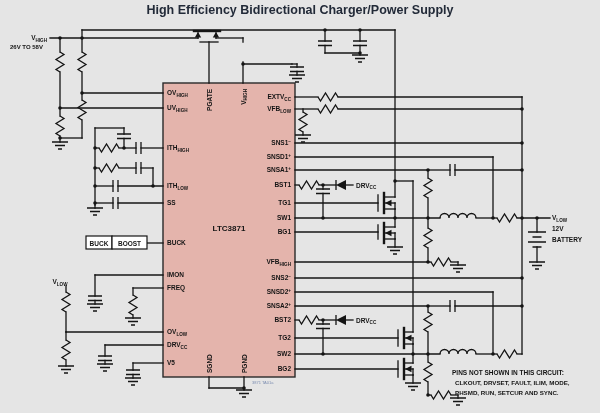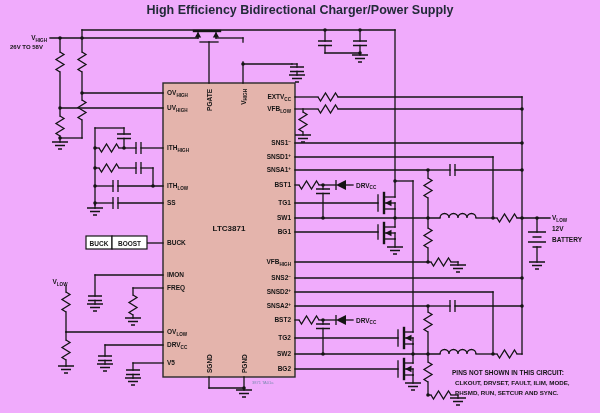--- a/index.html
+++ b/index.html
@@ -1,16 +1,16 @@
 <!DOCTYPE html>
 <html><head>
 <meta charset="utf-8">
 <style>
   html,body{margin:0;padding:0;background:#ffffff;}
-  #stage{position:relative;width:600px;height:413px;background:#f0abfc;overflow:hidden;}
+  #stage{position:relative;width:600px;height:413px;background:#e5e5e5;overflow:hidden;}
   svg{display:block;}
   text{user-select:none;}
   .w   {stroke:#141414;stroke-width:1.3;fill:none;stroke-linecap:square;}
   .thk {stroke:#141414;stroke-width:2.4;fill:none;stroke-linecap:square;}
   .sym {stroke:#141414;stroke-width:1.3;fill:none;}
   .solid{fill:#141414;stroke:none;}
   .pin {font:bold 6.5px "Liberation Sans",sans-serif;fill:#141414;}
   .sub {font-size:4.6px;}
   .lbl {font:bold 6.5px "Liberation Sans",sans-serif;fill:#141414;}
   .small{font:bold 6px "Liberation Sans",sans-serif;fill:#141414;}

